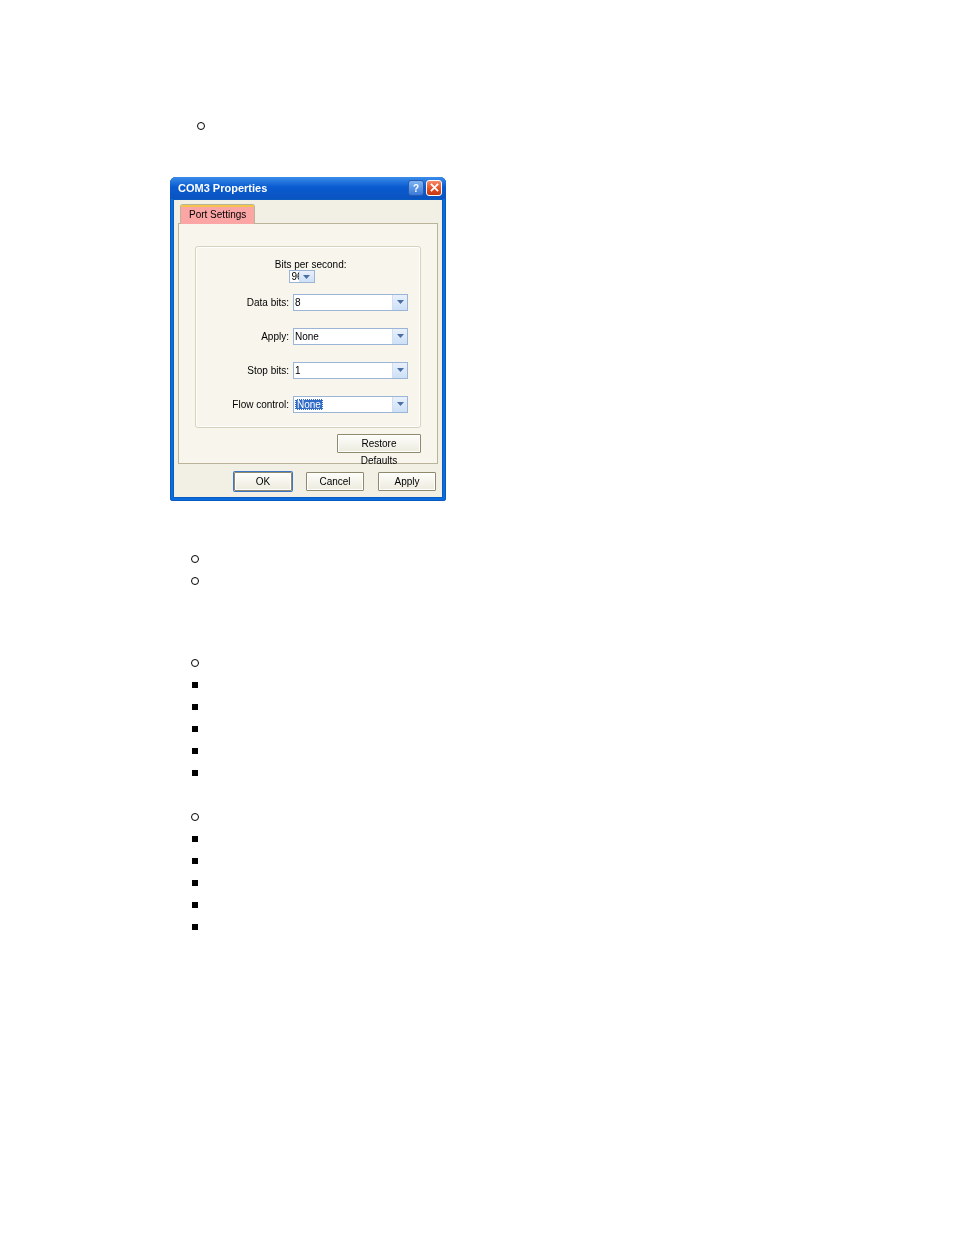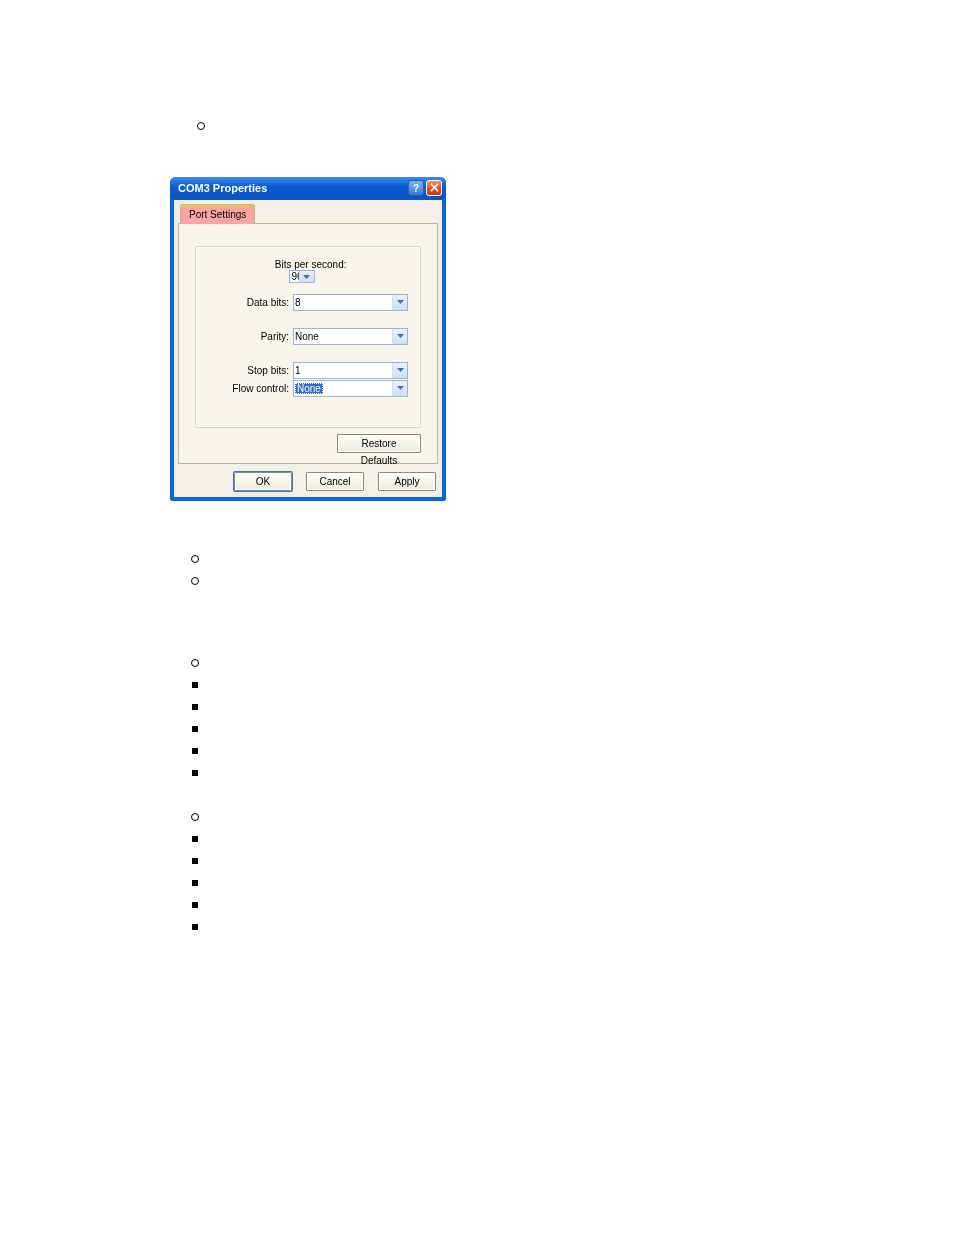--- a/index.html
+++ b/index.html
@@ -192,21 +192,21 @@
     justify-content: center;
     background: linear-gradient(to bottom, #e9f0fb, #cde0f7);
     border-left: 1px solid #cfe0f5;
   }
   .form-row .select .chev svg { width: 7px; height: 4px; }
 
   .row-1 { top: 12px; flex-direction: column; }
   .row-2 { top: 46px; }
   .row-3 { top: 80px; }
   .row-4 { top: 114px; }
-  .row-5 { top: 132px; }
+  .row-5 { top: 148px; }
 
   .restore-btn {
     position: absolute;
     bottom: 10px;
     right: 16px;
     width: 84px;
     height: 19px;
   }
 
   .dlg-buttons {
@@ -298,21 +298,21 @@
               <span class="value">8</span>
               <div class="chev">
                 <svg viewBox="0 0 7 4">
                     <path d="M0 0 L3.5 4 L7 0 Z" fill="#4a6fa5"></path>
                   </svg>
               </div>
             </div>
           </div>
 
           <div class="form-row row-3">
-            <div class="label">Parity:</div>
+            <div class="label">Apply:</div>
             <div class="select">
               <span class="value">None</span>
               <div class="chev">
                 <svg viewBox="0 0 7 4">
                     <path d="M0 0 L3.5 4 L7 0 Z" fill="#4a6fa5"></path>
                   </svg>
               </div>
             </div>
           </div>
 

